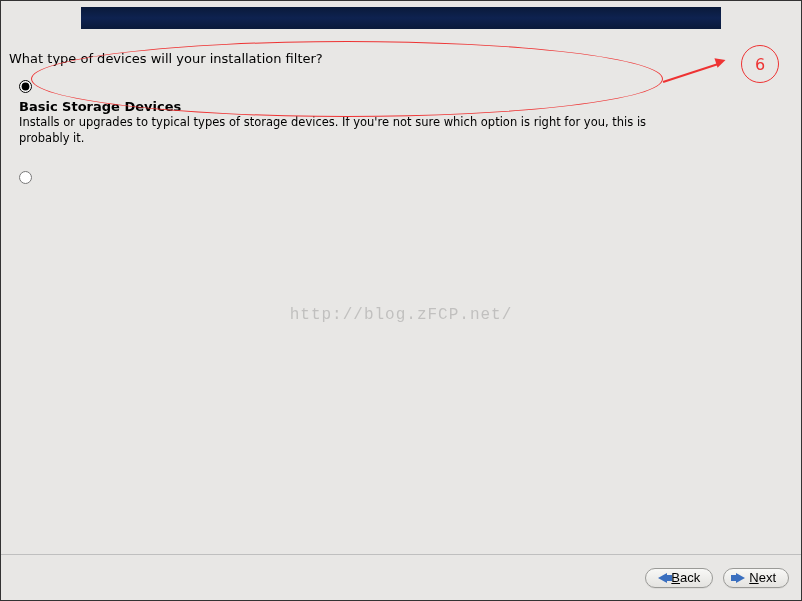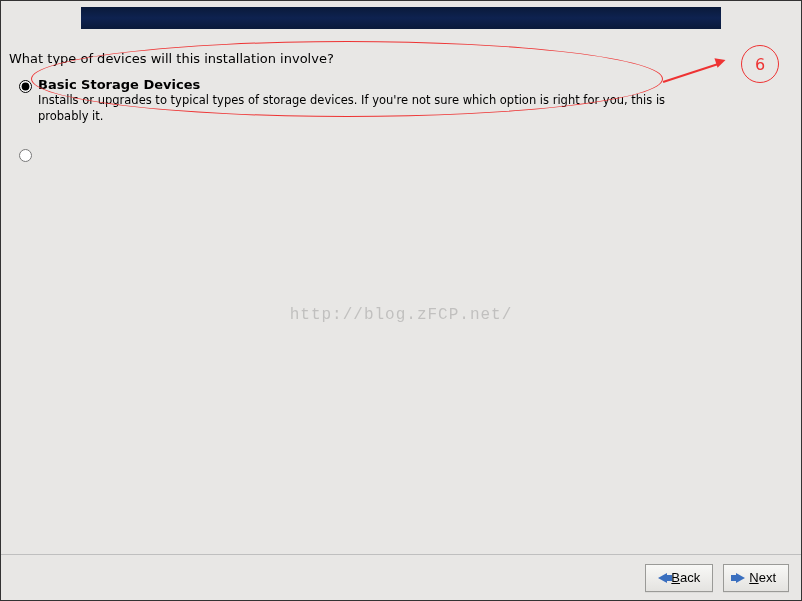--- a/index.html
+++ b/index.html
@@ -25,20 +25,21 @@
     }
     .options {
       position: absolute;
       top: 76px; left: 18px; right: 40px;
     }
     .opt {
       display: flex;
       align-items: flex-start;
       gap: 6px;
       margin-bottom: 22px;
+      flex-direction: column;
     }
     .opt input[type=radio] {
       margin-top: 3px;
       width: 13px; height: 13px;
       accent-color: #000;
     }
     .opt .txt { max-width: 640px; }
     .opt .title {
       font-weight: bold;
       font-size: 13px;
@@ -73,25 +74,25 @@
       justify-content: flex-end;
       align-items: center;
       gap: 10px;
       padding-right: 12px;
       background: #e8e7e5;
     }
     .btn {
       display: inline-flex;
       align-items: center;
       gap: 4px;
-      height: 28px;
+      height: 20px;
       padding: 0 12px;
       background: linear-gradient(#f8f8f6, #e4e3e0);
       border: 1px solid #9a9a97;
-      border-radius: 0;
+      border-radius: 10px;
       font-size: 13px;
       cursor: pointer;
       box-shadow: 0 1px 0 rgba(0,0,0,0.05);
     }
     .btn .mn { text-decoration: underline; }
     .arrow-left {
       display: inline-block;
       width: 0; height: 0;
       border-top: 5px solid transparent;
       border-bottom: 5px solid transparent;
@@ -147,21 +148,21 @@
       border-bottom: 5px solid transparent;
       border-left: 10px solid #e33;
       transform-origin: left center;
     }
   </style>
 </head>
 <body>
 
 <div class="top-band"></div>
 
-<div class="question">What type of devices will this installation involve?</div>
+<div class="question">What type of devices will your installation filter?</div>
 
 <div class="options">
   <label class="opt">
     <input type="radio" name="storage" checked="" style="">
     <div class="txt">
       <div class="title">Basic Storage Devices</div>
       <div class="desc">Installs or upgrades to typical types of storage devices.  If you're not sure which option is right for you, this is probably it.</div>
     </div>
   </label>
   <label class="opt">

